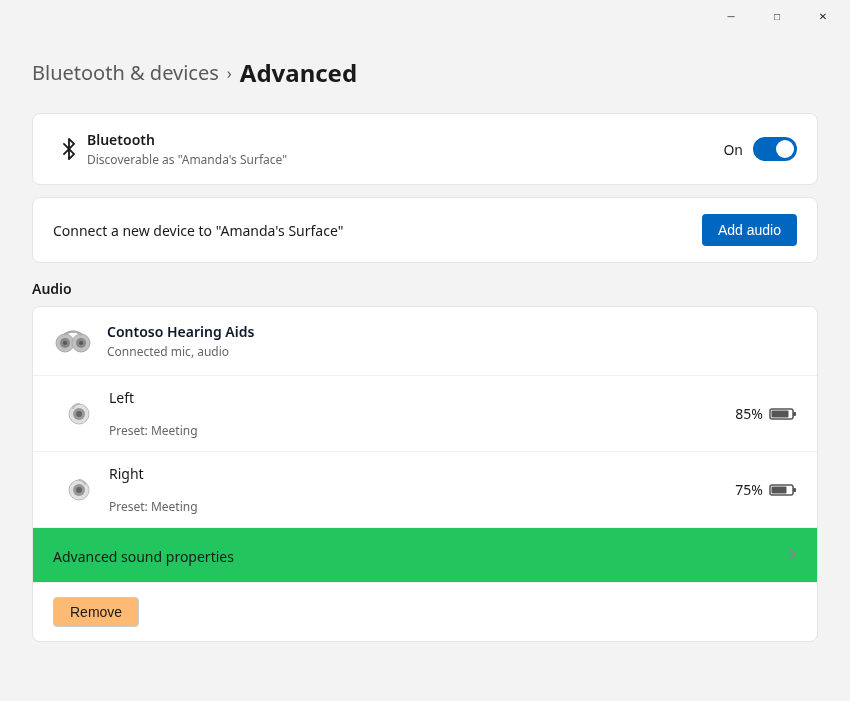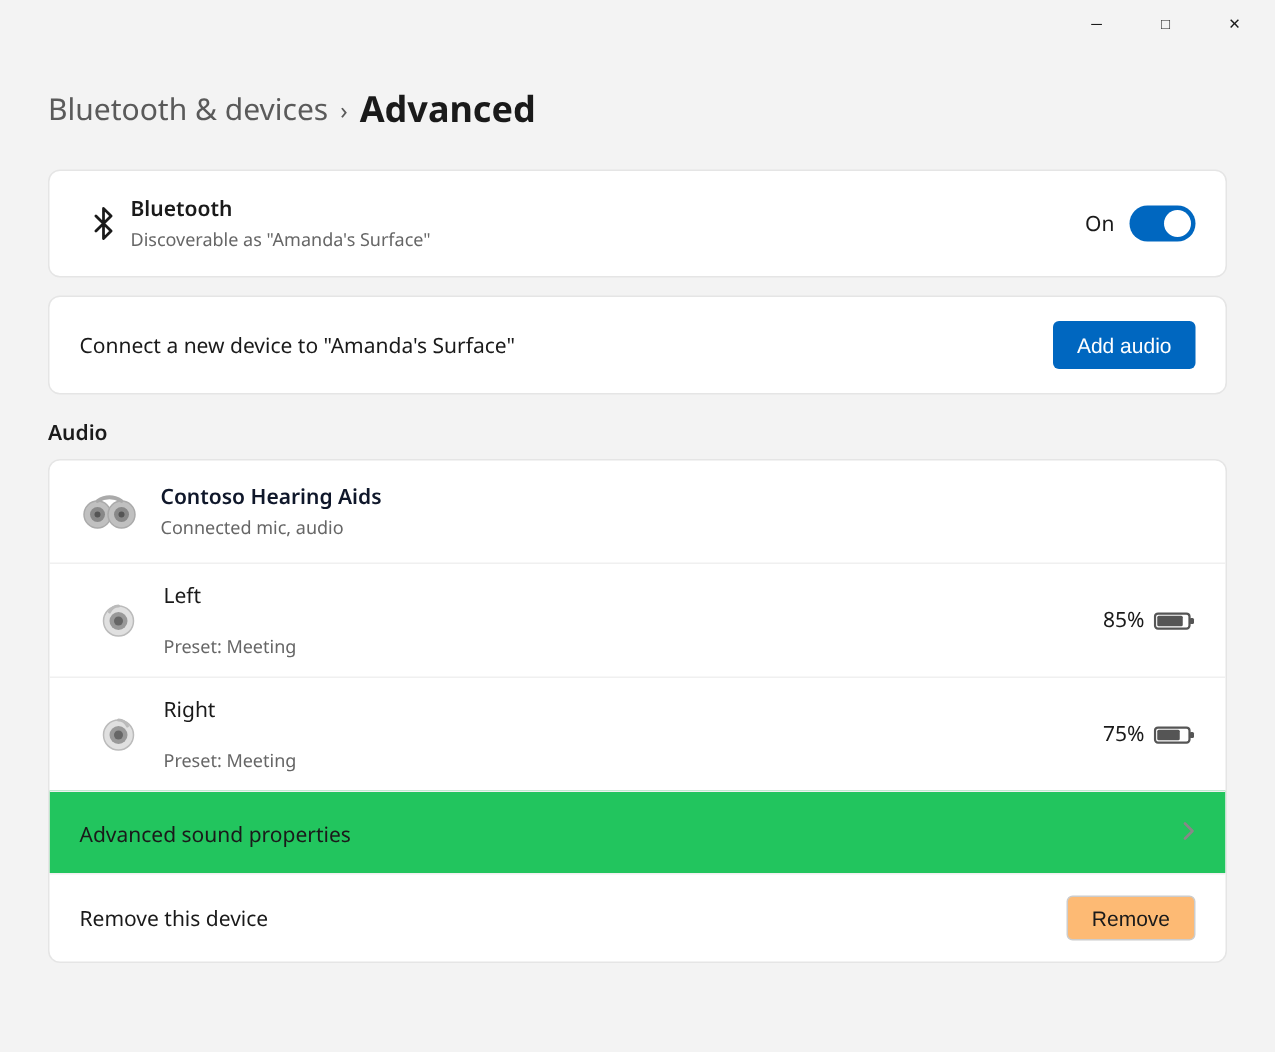--- a/index.html
+++ b/index.html
@@ -461,19 +461,18 @@
     <div class="action-row" style="border-radius:0; border-top:1px solid #f0f0f0; border-left:none; border-right:none; border-bottom:none; margin-top:0;">
       <span class="action-row-text">Advanced sound properties</span>
       <span>
         <svg width="10" height="14" viewBox="0 0 10 14" fill="none" stroke="#888" stroke-width="1.8" stroke-linecap="round" stroke-linejoin="round">
           <polyline points="3,2 8,7 3,12"></polyline>
         </svg>
       </span>
     </div>
 
     <div style="display:flex; align-items:center; justify-content:space-between; padding:14px 20px; border-top:1px solid #f0f0f0;">
-      <span class="action-row-text">Remove this device</span>
       <button class="remove-btn">Remove</button>
     </div>
 
   </div>
 
 </div>
 
 </body></html>

